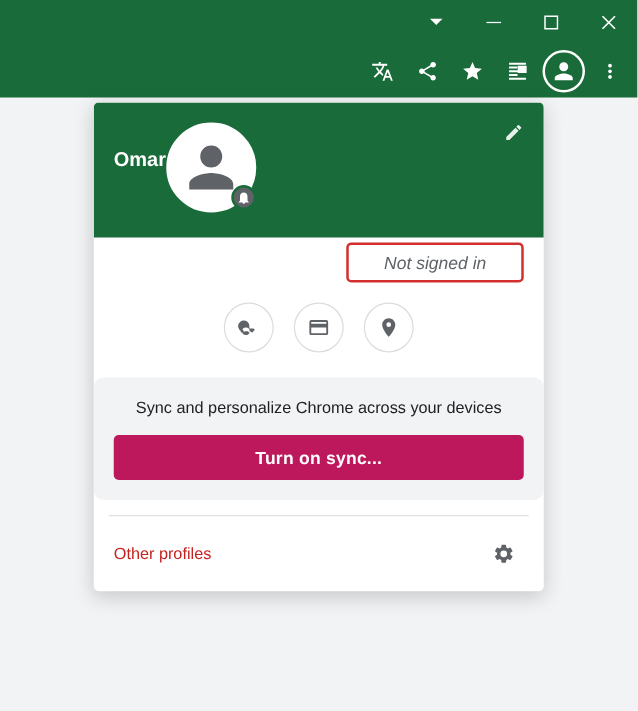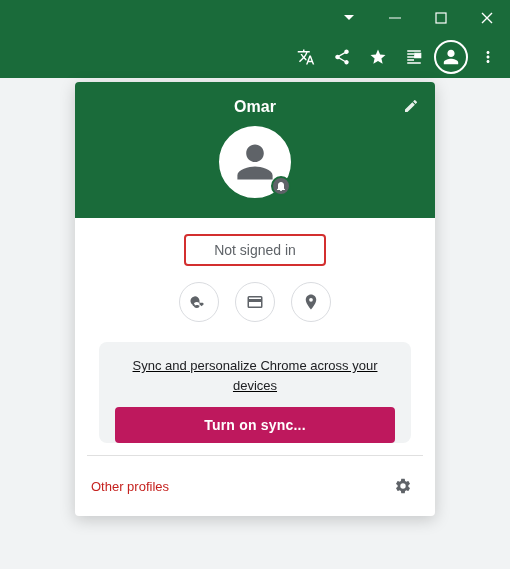--- a/index.html
+++ b/index.html
@@ -77,21 +77,21 @@
       overflow: hidden;
       box-shadow: 0 4px 16px rgba(0,0,0,0.18);
       margin-top: 4px;
     }
 
     
     .profile-header {
       background: #1a6b3a;
       padding: 16px 16px 20px;
       display: flex;
-      flex-direction: column;
+      flex-direction: row;
       align-items: center;
       position: relative;
     }
     .profile-name {
       color: #fff;
       font-size: 16px;
       font-weight: 600;
       margin-bottom: 10px;
     }
     .avatar-container {
@@ -137,22 +137,23 @@
       right: 16px;
       color: #fff;
       cursor: pointer;
       opacity: 0.9;
     }
     .edit-btn svg { width: 16px; height: 16px; fill: #fff; }
 
     
     .not-signed-in-row {
       display: flex;
-      justify-content: center;
-      padding: 16px 16px 8px;
+      justify-content: flex-end;
+      padding: 4px 16px 8px;
+      font-style: italic;
     }
     .not-signed-in-box {
       border: 2px solid #d32f2f;
       border-radius: 4px;
       padding: 6px 28px;
       color: #5f6368;
       font-size: 14px;
       background: #fff;
     }
 
@@ -171,25 +172,24 @@
       display: flex;
       align-items: center;
       justify-content: center;
       cursor: pointer;
       background: #fff;
     }
     .quick-icon-btn svg { width: 18px; height: 18px; fill: #5f6368; }
 
     
     .sync-card {
-      margin: 8px 24px 12px;
+      margin: 8px 0 12px;
       background: #f1f3f4;
       border-radius: 8px;
-      padding: 14px 16px 0;
-      text-decoration: underline;
+      padding: 14px 16px 16px;
     }
     .sync-text {
       text-align: center;
       color: #202124;
       font-size: 13px;
       line-height: 1.5;
       margin-bottom: 12px;
     }
     .sync-btn {
       width: 100%;

